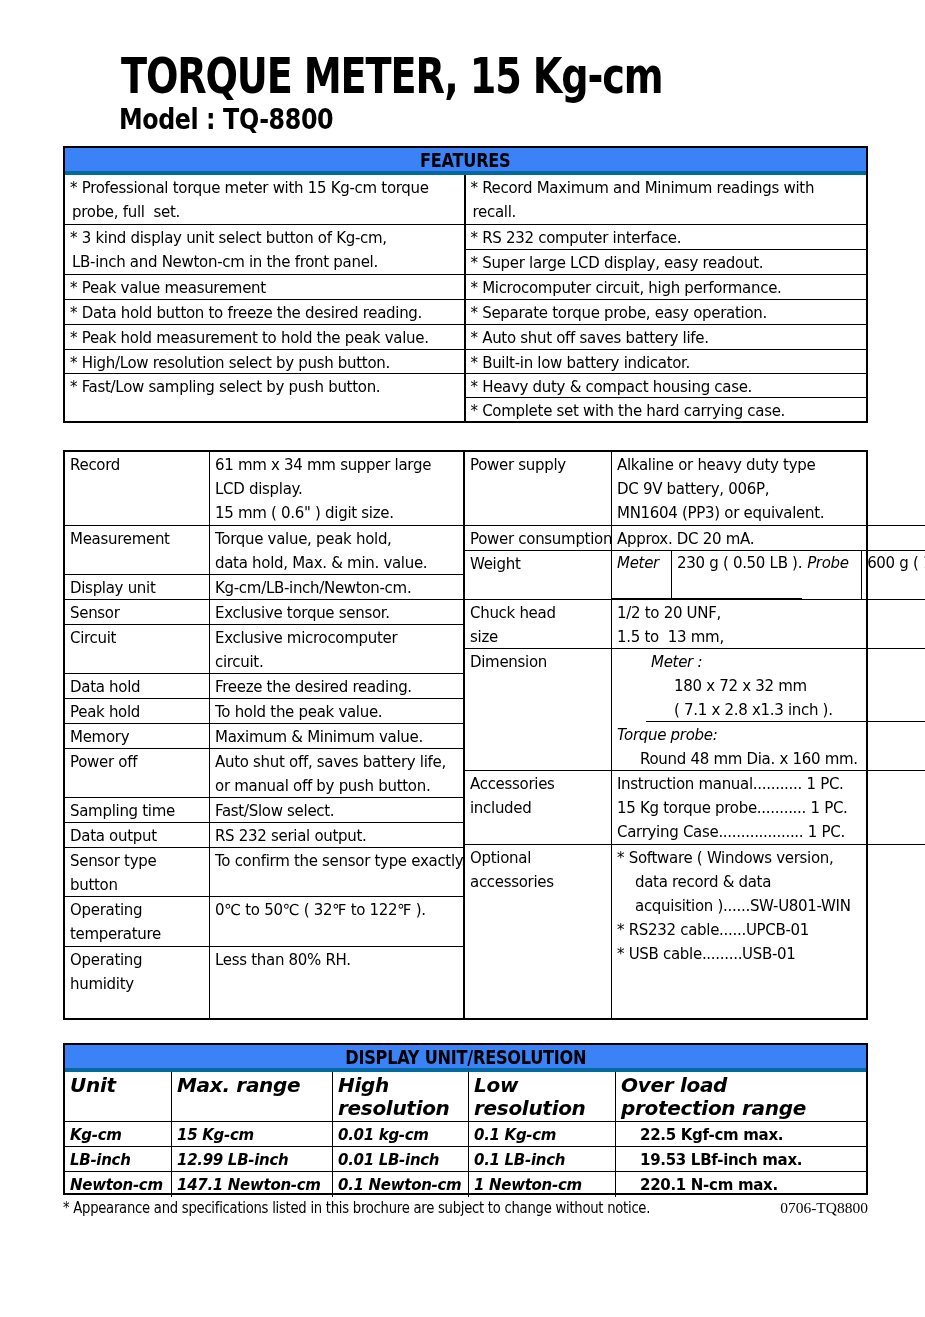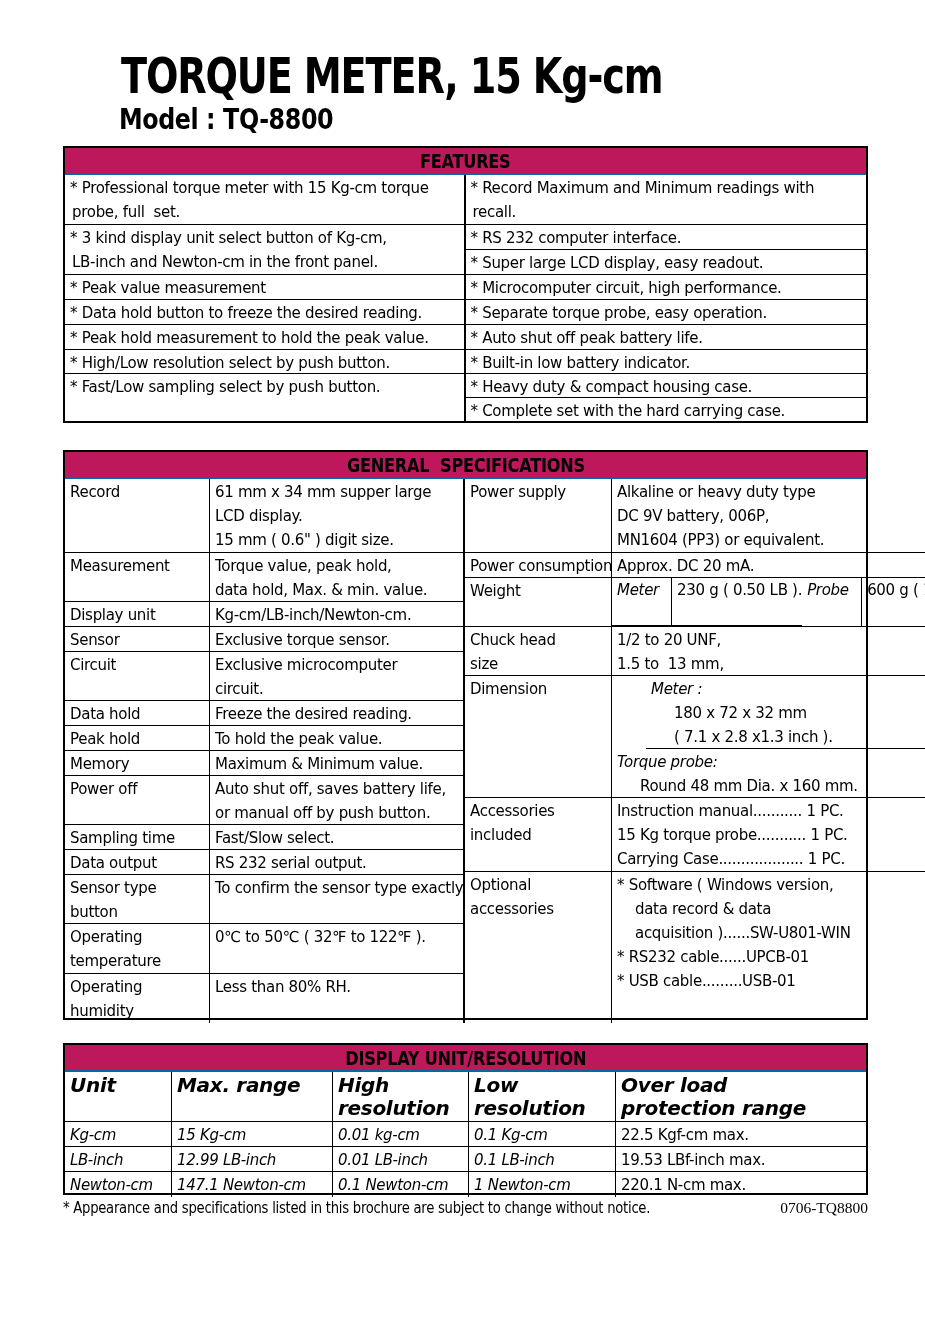--- a/index.html
+++ b/index.html
@@ -14,21 +14,21 @@
     transform:scaleX(0.78); transform-origin:left top; white-space:pre;
   }
   .model {
     position:absolute; left:119px; top:102px;
     font-size:29px; font-weight:bold; letter-spacing:-0.5px;
     transform:scaleX(0.82); transform-origin:left top; white-space:pre;
   }
 
   .tbl { position:absolute; left:63px; width:805px; border:2px solid #000; display:flex; flex-direction:column; background:#fff; }
   .tbl-header {
-    height:27px; flex:0 0 27px; background:#be185d; border-bottom:2px solid #0369a1;
+    height:27px; flex:0 0 27px; background:#3b82f6; border-bottom:4px solid #0369a1;
     display:flex; align-items:center; justify-content:center;
     font-weight:bold; font-size:19px;
   }
   .cond { display:inline-block; transform:scaleX(0.85); white-space:pre; letter-spacing:-0.3px; }
 
   .ln { font-size:15px; letter-spacing:-0.3px; line-height:24px; height:24px; white-space:pre; padding-left:5px; overflow:visible; }
   .cont { padding-left:7px; }
   .ind  { padding-left:28px; }
   .ind2 { padding-left:23px; }
   .it { font-style:italic; }
@@ -74,22 +74,22 @@
   .rcell { border-right:1px solid #000; padding-top:1px; overflow:visible; }
   .rcell.lastc { border-right:none; }
   .c1 { width:107px; flex:0 0 107px; }
   .c2 { width:161px; flex:0 0 161px; }
   .c3 { width:136px; flex:0 0 136px; }
   .c4 { width:147px; flex:0 0 147px; }
   .c5 { flex:1 1 auto; }
   .rhead { flex:0 0 50px; height:50px; }
   .rhead .ln { font-weight:bold; font-style:italic; font-size:20px; line-height:23px; height:23px; padding-top:1px; }
   .rdata { flex:0 0 25px; height:25px; }
-  .rdata .ln { font-style:italic; }
-  .rdata .upright { font-style:normal; }
+  .rdata .ln { font-style:italic;font-weight:bold; }
+  .rdata .upright { font-style:normal;margin-left:19px; }
 
   
   .footer { position:absolute; left:63px; top:1199px; width:805px; display:flex; justify-content:space-between; align-items:flex-start; }
   .note { display:inline-block; transform:scaleX(0.88); transform-origin:left top; font-size:15px; letter-spacing:-0.3px; white-space:pre; }
   .code { font-family:"Liberation Serif", serif; font-size:15.5px; white-space:pre; }
 </style>
 </head>
 <body>
 
 <div class="page">
@@ -138,39 +138,36 @@
         <div class="fcell h25">
             <div class="ln">* Super large LCD display, easy readout.</div>
           </div>
         <div class="fcell h25">
             <div class="ln">* Microcomputer circuit, high performance.</div>
           </div>
         <div class="fcell h25">
             <div class="ln">* Separate torque probe, easy operation.</div>
           </div>
         <div class="fcell h25">
-            <div class="ln">* Auto shut off peak battery life.</div>
+            <div class="ln">* Auto shut off saves battery life.</div>
           </div>
         <div class="fcell h24">
             <div class="ln">* Built-in low battery indicator.</div>
           </div>
         <div class="fcell h24">
             <div class="ln">* Heavy duty &amp; compact housing case.</div>
           </div>
         <div class="fcell grow nb">
             <div class="ln">* Complete set with the hard carrying case.</div>
           </div>
       </div>
     </div>
   </div>
 
   <div class="tbl" id="specs">
-    <div class="tbl-header">
-      <span class="cond">GENERAL  SPECIFICATIONS</span>
-    </div>
     <div class="sbody">
 
       <div class="shalf left">
         <div class="srow h74">
           <div class="slabel">
               <div class="ln">Record</div>
             </div>
           <div class="svalue">
             <div class="ln">61 mm x 34 mm supper large</div>
             <div class="ln">LCD display.</div>

